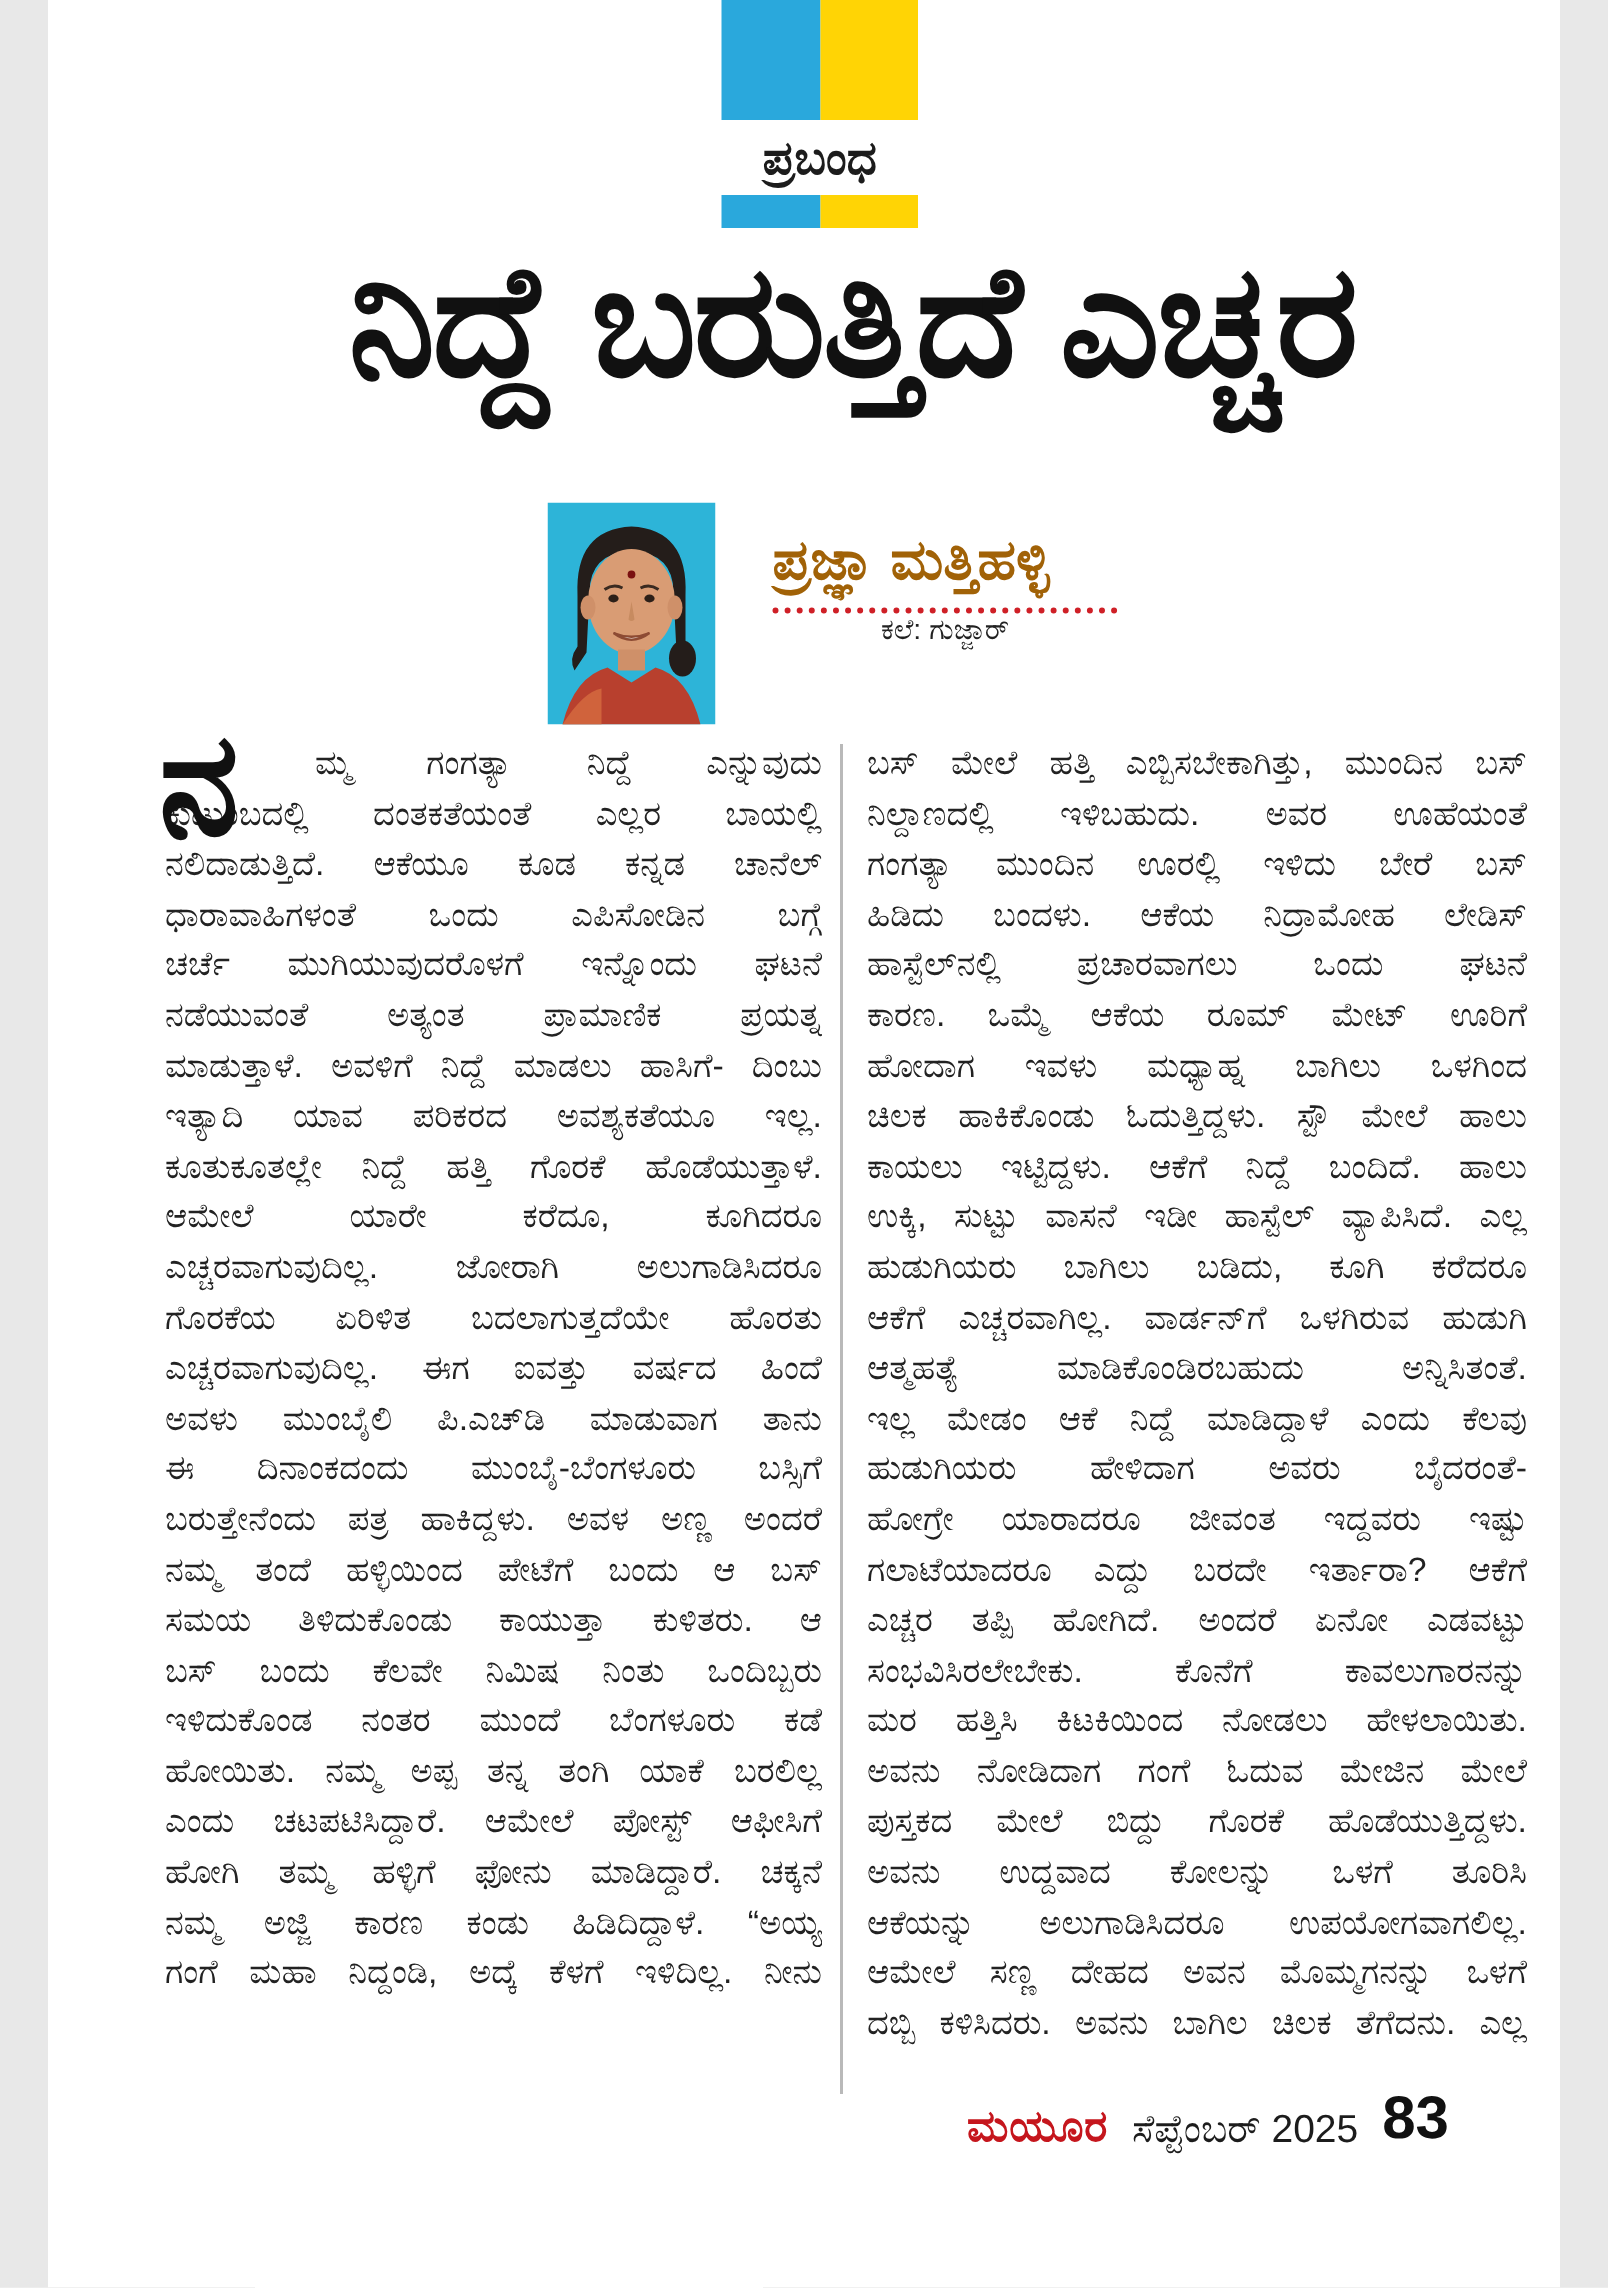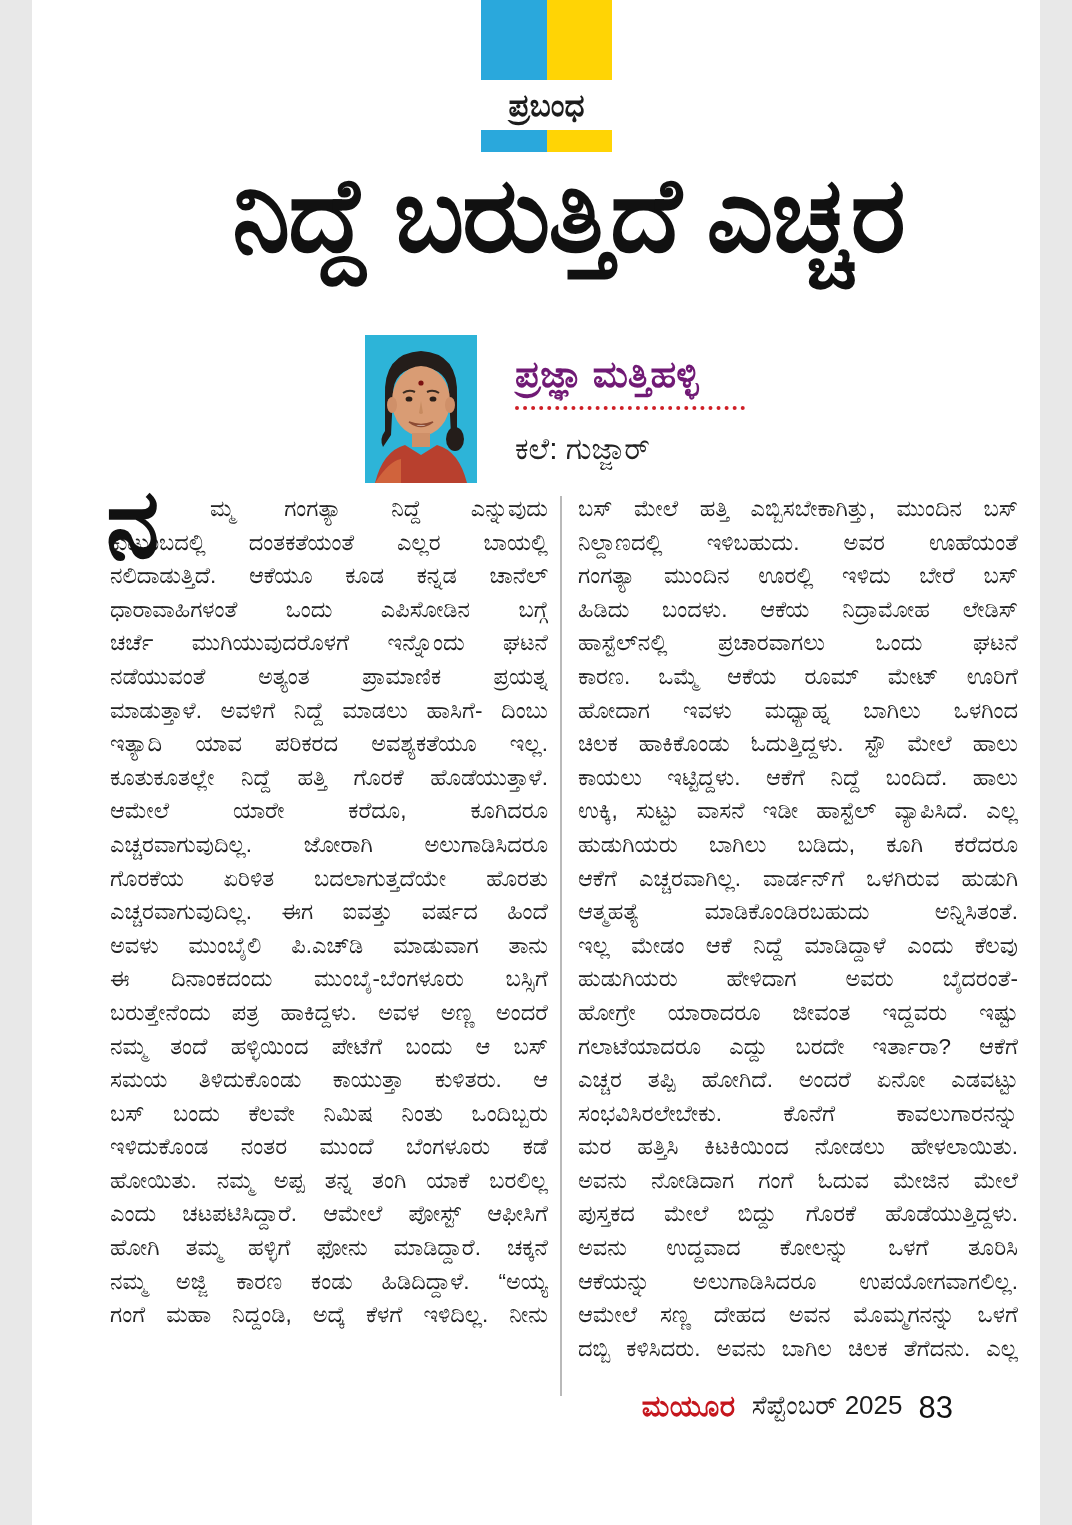--- a/index.html
+++ b/index.html
@@ -28,26 +28,26 @@
     text-align:center;
     font-size:104px;font-weight:bold;color:#111;
     letter-spacing:-2px;line-height:1.1;
     white-space:nowrap;
   }
   
   .byline{position:absolute;left:333px;top:335px;display:flex;}
   .photo{width:112px;height:148px;flex:0 0 auto;display:block;}
   .byline-text{margin-left:38px;padding-top:18px;}
   .author{
-    font-size:37px;font-weight:bold;color:#701a75;
+    font-size:37px;font-weight:bold;color:#a16207;
     padding-bottom:10px;white-space:nowrap;
     border-bottom:4px dotted #cf2027;
-    display:inline-block;min-width:230px;font-family:Liberation Serif, serif;
+    display:inline-block;min-width:230px;
   }
-  .credit{font-size:30px;color:#222;margin-top:22px;white-space:nowrap;}
+  .credit{font-size:19px;color:#222;margin-top:1px;white-space:nowrap;text-align:center;}
   
   .column{position:absolute;top:492px;}
   .col1{left:78px;width:438px;}
   .col2{left:546px;width:440px;}
   .col-divider{
     position:absolute;left:528px;top:496px;
     width:2px;height:900px;background:#b9b9b9;
   }
   .line{
     height:33.6px;line-height:33.6px;
@@ -55,27 +55,27 @@
     text-align:justify;text-align-last:justify;
     overflow:hidden;white-space:nowrap;
   }
   .line.indent{margin-left:100px;}
   .dropcap{
     position:absolute;left:-4px;top:-6px;
     font-size:96px;line-height:76px;font-weight:bold;color:#111;
   }
   
   .footer{
-    position:absolute;right:87px;top:1390px;
-    display:flex;align-items:flex-start;gap:16px;
+    position:absolute;right:74px;top:1390px;
+    display:flex;align-items:flex-end;gap:16px;
     white-space:nowrap;
   }
   .footer .magazine{font-size:29px;font-weight:bold;color:#c5161d;letter-spacing:0.5px;}
   .footer .issue{font-size:26px;color:#1c1c1c;}
-  .footer .pagenum{font-size:31px;font-weight:normal;color:#111;}
+  .footer .pagenum{font-size:40px;font-weight:bold;color:#111;}
 </style>
 </head>
 <body>
 
 <div class="page">
 
   <div class="kicker">
     <div class="blocks">
       <div class="half" style="background:#2aa8dc"></div>
       <div class="half" style="background:#ffd405"></div>

